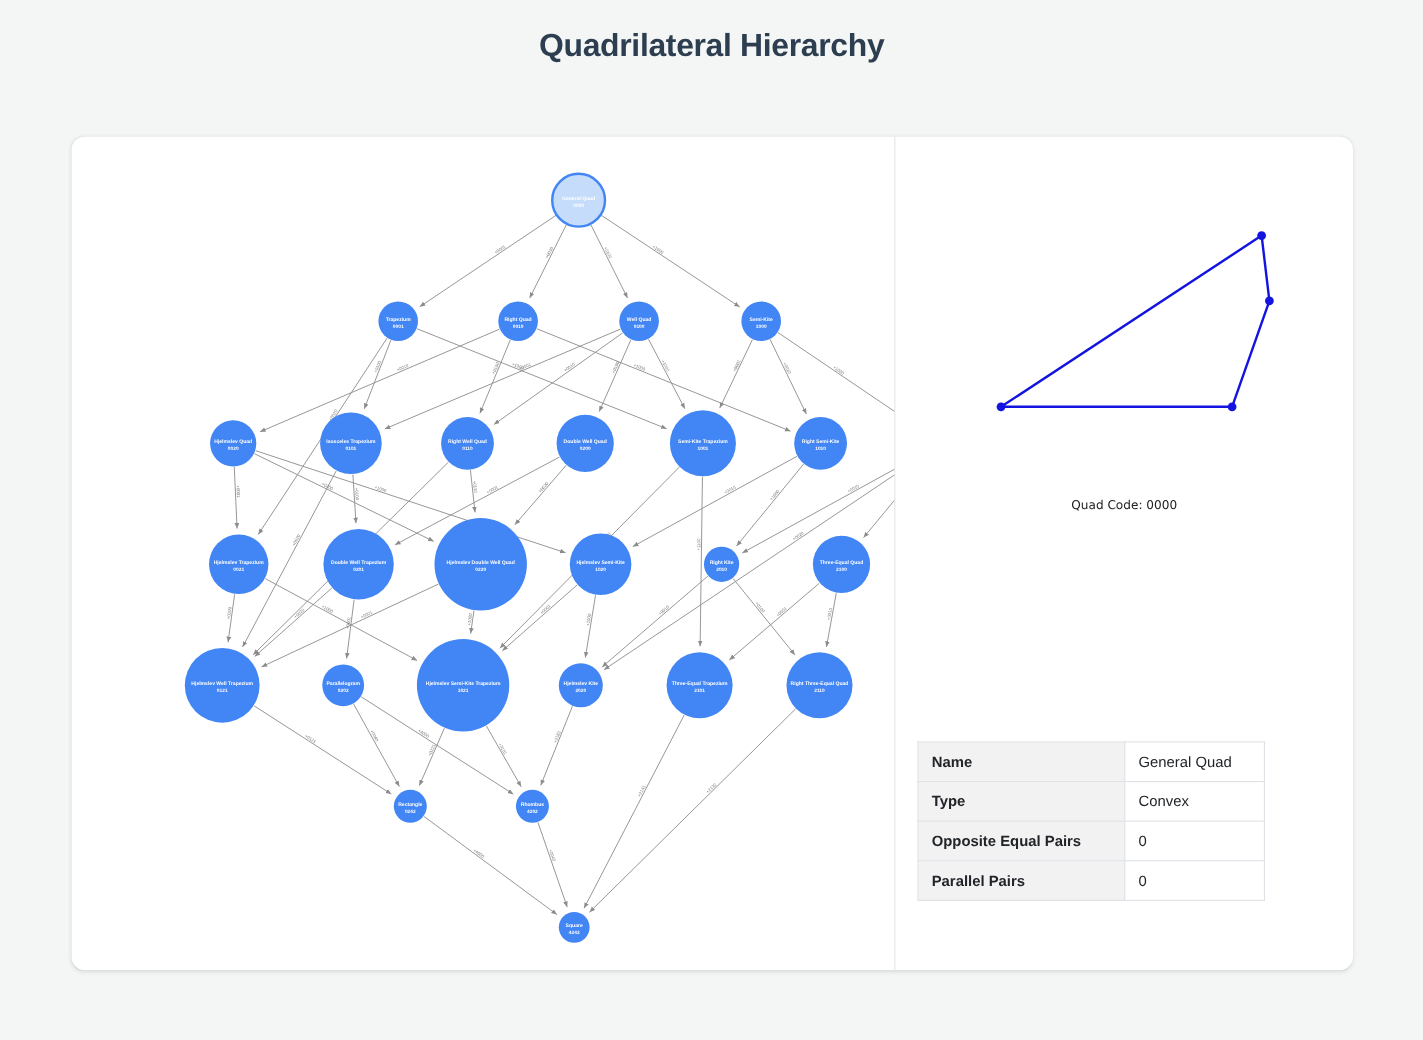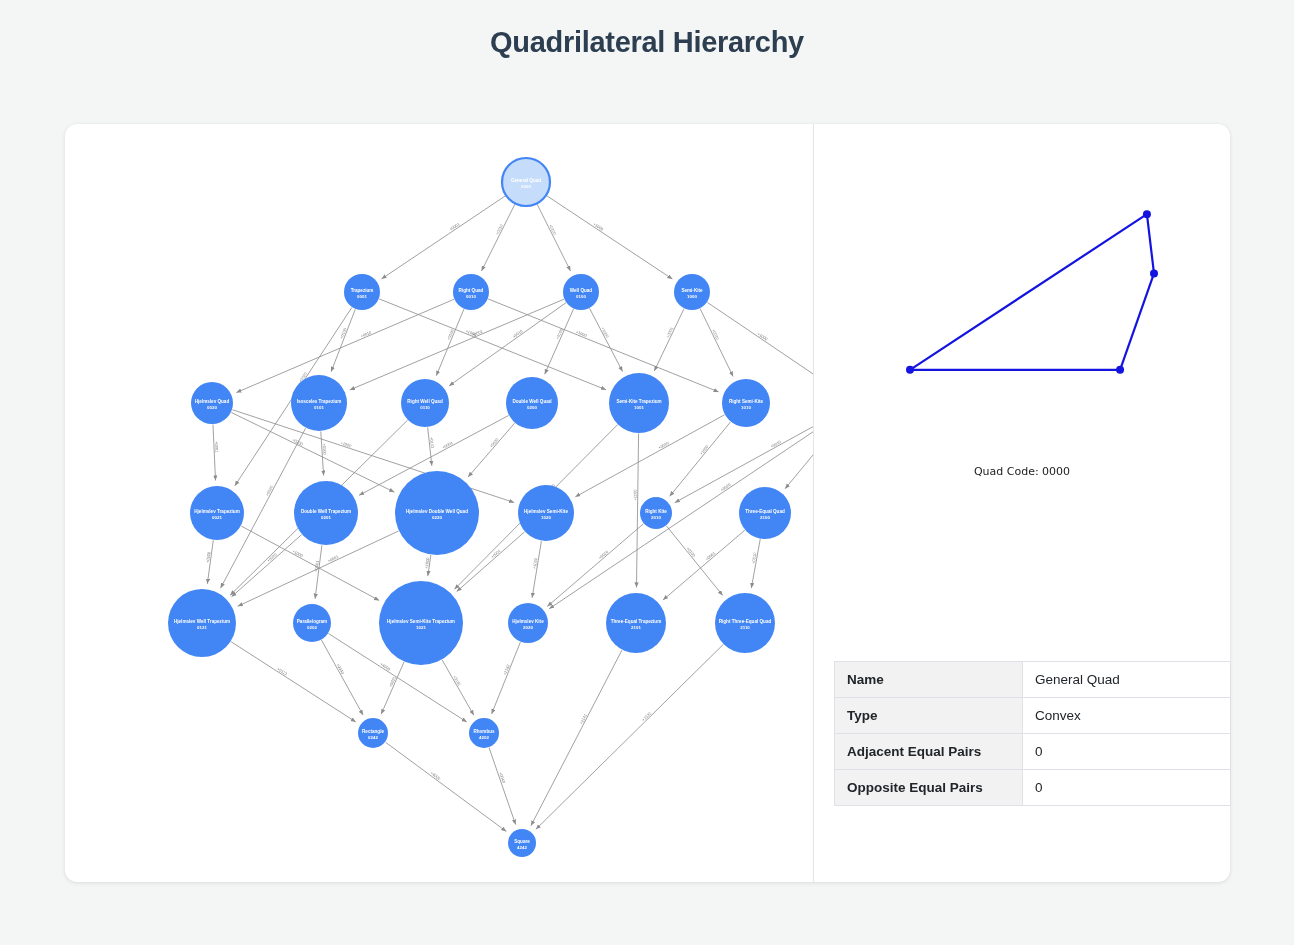--- a/index.html
+++ b/index.html
@@ -97,28 +97,27 @@
   #shape-caption {
     position: absolute;
     left: 0; top: 330px;
     width: 100%;
     text-align: center;
     font-family: "DejaVu Sans", sans-serif;
     font-size: 11px;
     line-height: 12.6px;
     color: #222222;
     white-space: pre;
-    margin-top: 12px;
   }
 
   
   #info-table {
     position: absolute;
-    left: 20px; top: 537px;
-    width: 397px;
+    left: 20px; top: 550px;
+    width: 316px;
     border-collapse: collapse;
     font-size: 13.5px;
   }
   #info-table td {
     border: 1px solid #dee2e6;
     padding: 10px 12px;
     color: #212529;
     vertical-align: middle;
   }
   #info-table td.k {
@@ -416,24 +415,24 @@
       <tbody id="info-table-body">
           <tr>
             <td class="k">Name</td>
             <td class="v">General Quad</td>
           </tr>
           <tr>
             <td class="k">Type</td>
             <td class="v">Convex</td>
           </tr>
           <tr>
-            <td class="k">Adjacent Equal Pairs</td>
+            <td class="k">Opposite Equal Pairs</td>
             <td class="v">0</td>
           </tr>
           <tr>
-            <td class="k">Opposite Equal Pairs</td>
+            <td class="k">Parallel Pairs</td>
             <td class="v">0</td>
           </tr>
         </tbody>
     </table>
 
   </div>
 </div>
 
 </body></html>

